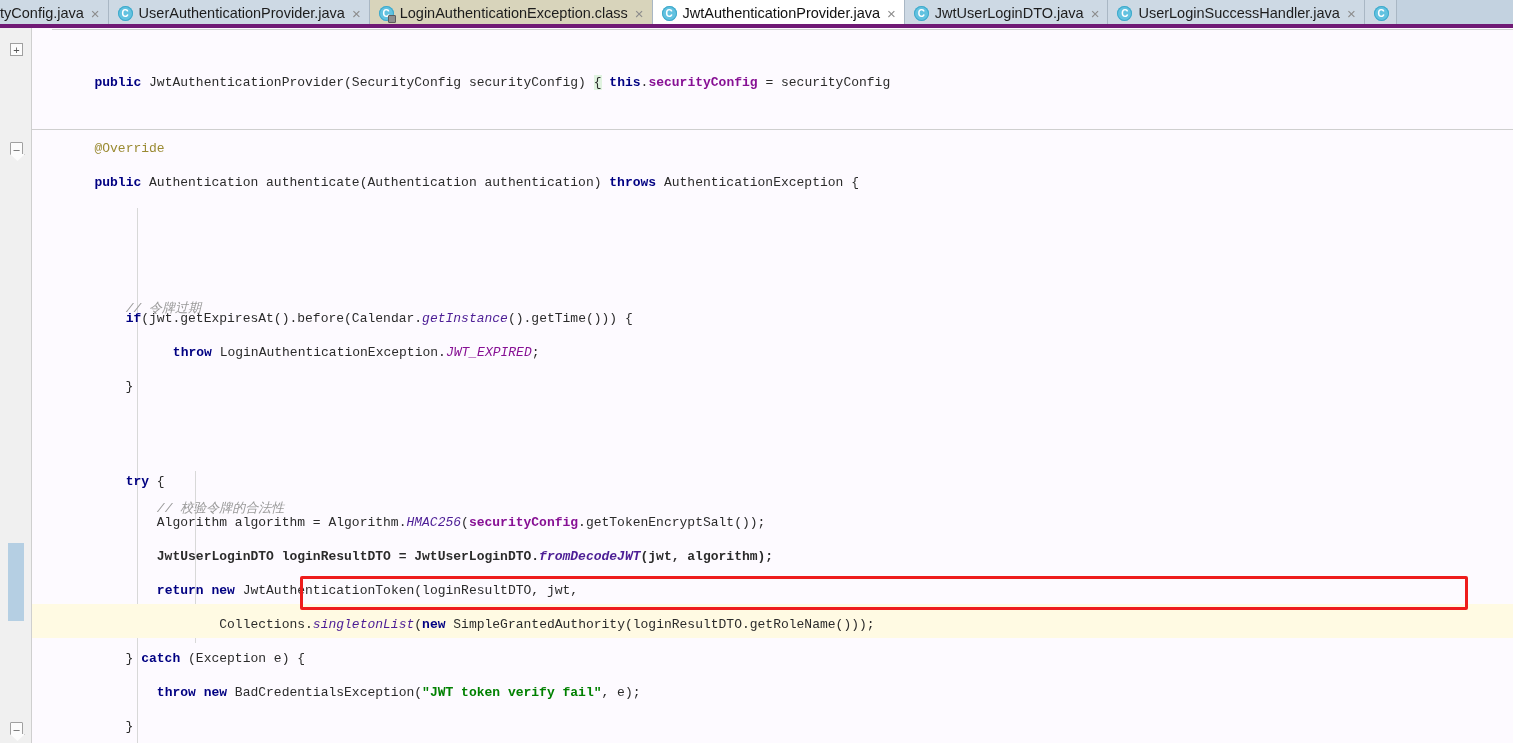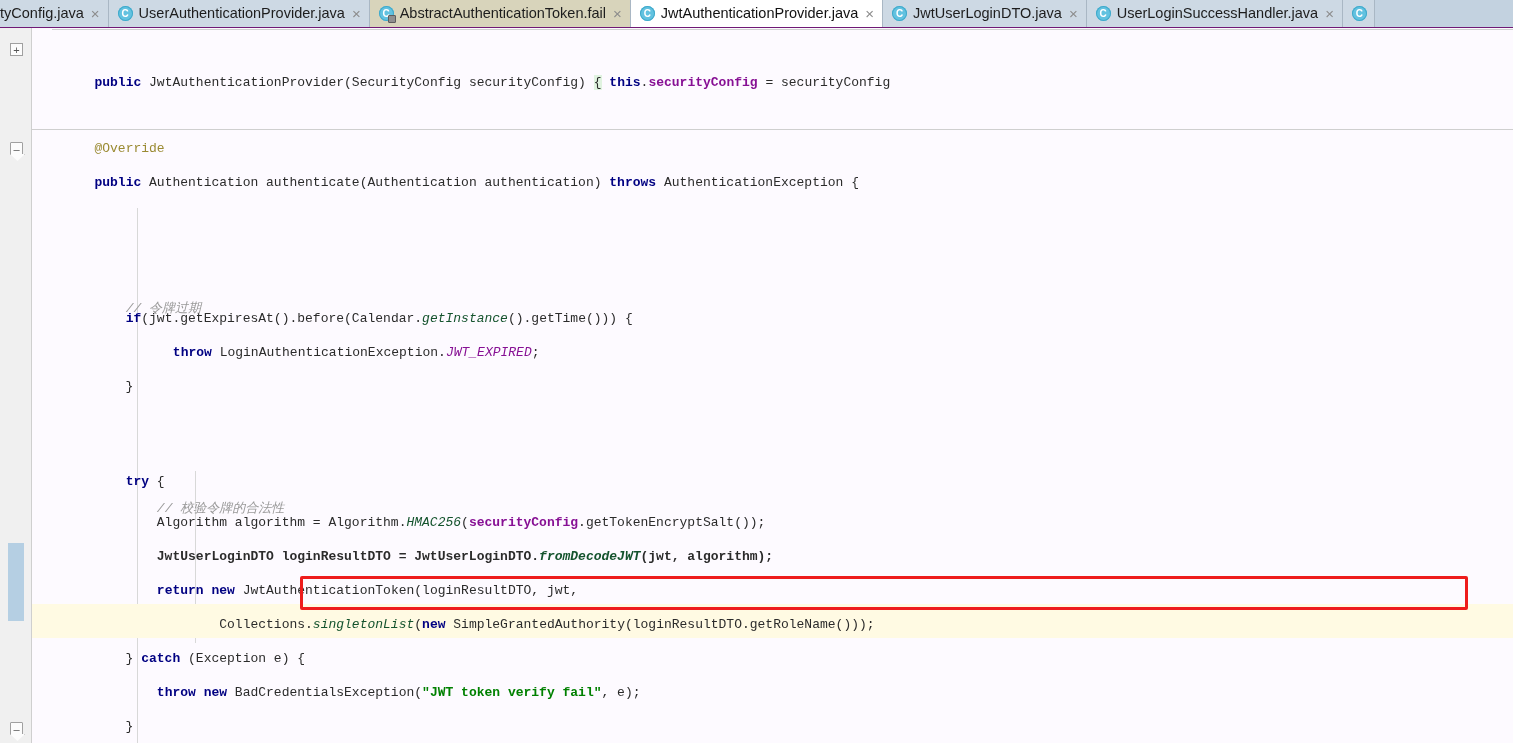--- a/index.html
+++ b/index.html
@@ -13,21 +13,21 @@
   body {
     font-family: "Liberation Sans", sans-serif;
   }
 
   
   #tabbar {
     position: absolute;
     left: 0; top: 0;
     width: 1513px; height: 28px;
     background: #c3d2e0;
-    border-bottom: 1px solid #701a75;
+    border-bottom: 4px solid #701a75;
     display: flex;
     align-items: stretch;
     overflow: hidden;
     box-sizing: border-box;
   }
   .tab {
     display: flex;
     align-items: center;
     gap: 6px;
     padding: 0 7px 0 9px;
@@ -188,21 +188,21 @@
   }
 
   
   .kw      { color: #000082; font-weight: bold; }
   .plain   { color: #2b2b2b; }
   .cmt     { color: #9a9a9a; font-style: italic; }
   .anno    { color: #9a8a32; }
   .str     { color: #008000; font-weight: bold; }
   .field   { color: #871094; font-weight: bold; }
   .sfield  { color: #871094; font-style: italic; }
-  .smeth   { color: #14532d; font-style: italic; }
+  .smeth   { color: #4c1d95; font-style: italic; }
   .brace-hl{ background: #e0f3e0; }
 
   
   #redbox {
     position: absolute;
     left: 300px; top: 576px;
     width: 1168px; height: 34px;
     border: 3px solid #ee1c1c;
     border-radius: 2px;
     box-sizing: border-box;
@@ -217,21 +217,21 @@
       <span class="tab-label">tyConfig.java</span>
       <span class="tab-close">×</span>
     </div>
     <div class="tab">
       <span class="c-icon">C</span>
       <span class="tab-label">UserAuthenticationProvider.java</span>
       <span class="tab-close">×</span>
     </div>
     <div class="tab classfile">
       <span class="c-icon">C<span class="lock"></span></span>
-      <span class="tab-label">AbstractAuthenticationToken.fail</span>
+      <span class="tab-label">LoginAuthenticationException.class</span>
       <span class="tab-close">×</span>
     </div>
     <div class="tab active">
       <span class="c-icon">C</span>
       <span class="tab-label">JwtAuthenticationProvider.java</span>
       <span class="tab-close">×</span>
     </div>
     <div class="tab">
       <span class="c-icon">C</span>
       <span class="tab-label">JwtUserLoginDTO.java</span>

